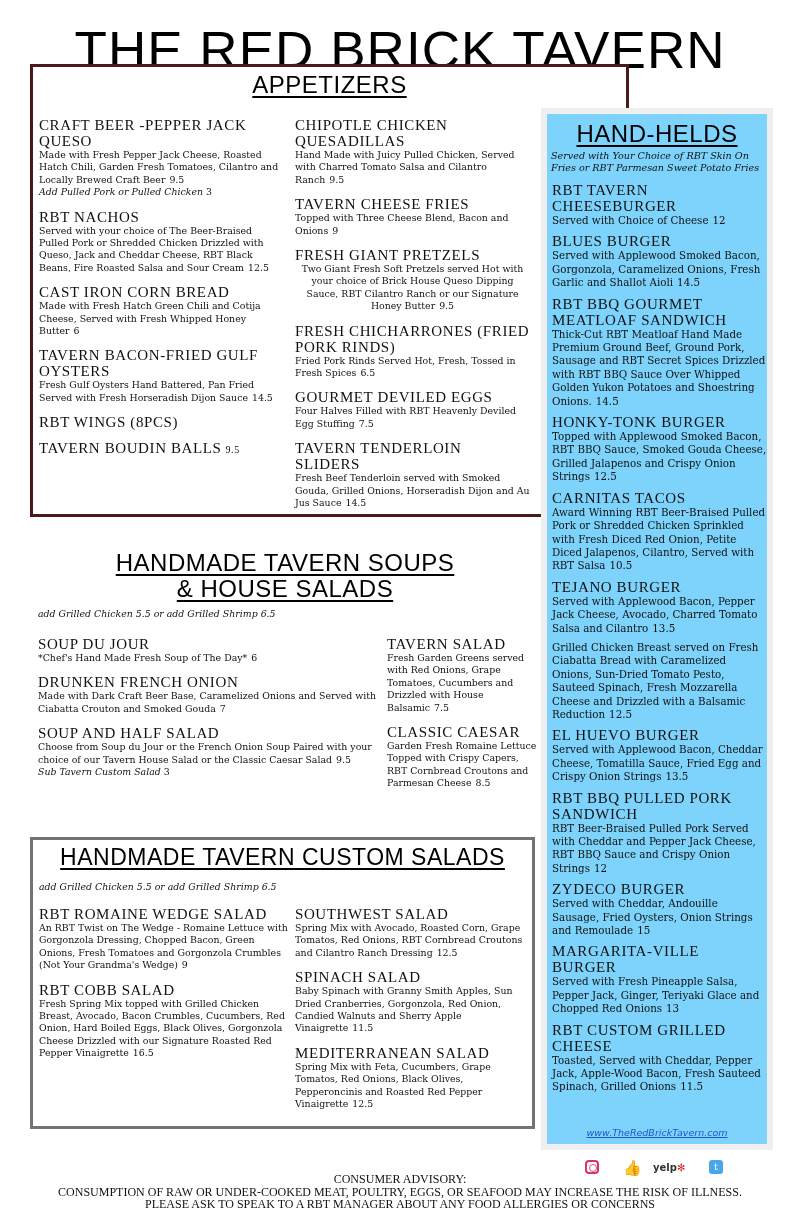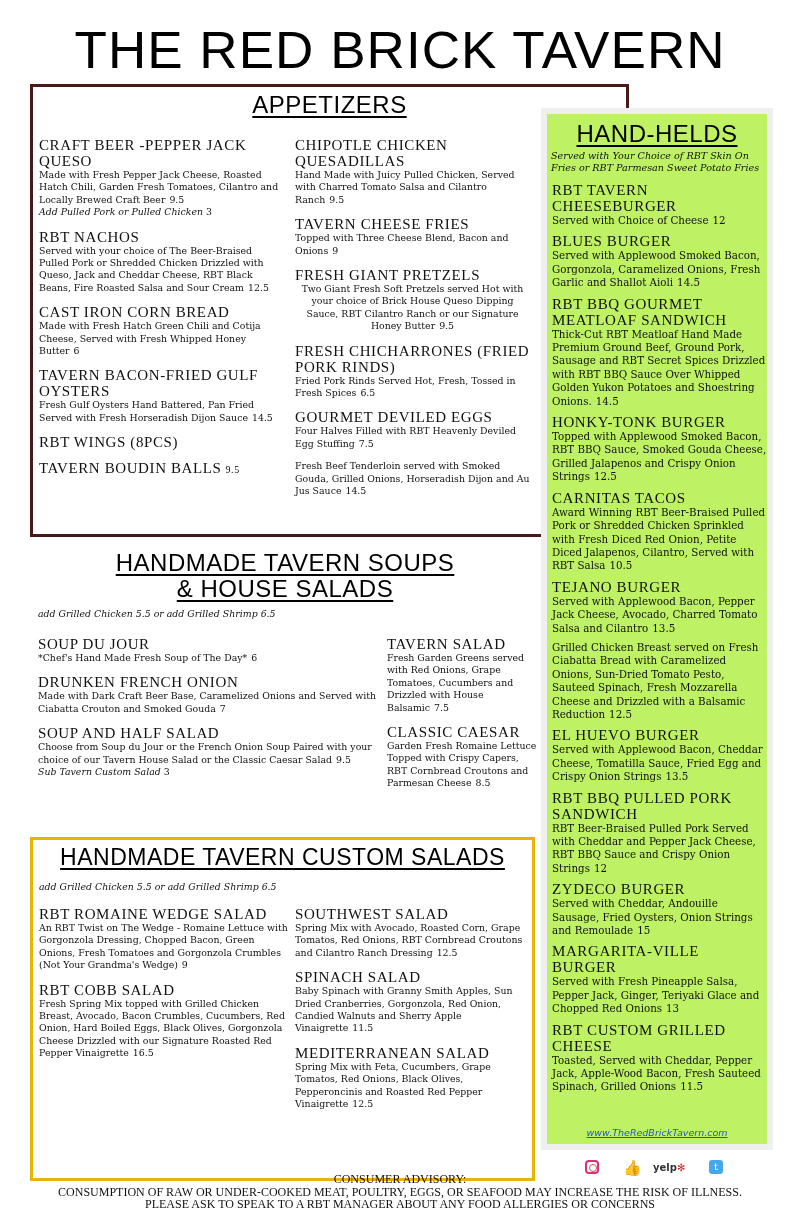--- a/index.html
+++ b/index.html
@@ -6,24 +6,24 @@
     html, body { width: 800px; height: 1227px; background: #ffffff; overflow: hidden; }
     body { position: relative; font-family: "DejaVu Serif", serif; color: #111; }
 
     .title {
       position: absolute; left: 0; top: 24px; width: 800px; text-align: center;
       font-family: "Liberation Sans", sans-serif; font-size: 52px; font-weight: 400;
       letter-spacing: 1px; color: #000; line-height: 52px; transform: scaleX(1.02);
     }
 
     .box { position: absolute; background: #fff; }
-    .appetizers-box { left: 30px; top: 84px; width: 599px; height: 453px; border: 3px solid #4a1a1a; }
+    .appetizers-box { left: 30px; top: 64px; width: 599px; height: 453px; border: 3px solid #4a1a1a; }
     .soups-area { left: 30px; top: 550px; width: 510px; height: 270px; }
-    .custom-box { left: 30px; top: 837px; width: 505px; height: 344px; border: 3px solid #eab308; }
-    .handhelds-box { left: 541px; top: 108px; width: 232px; height: 1042px; background: #bef264; border: 6px solid #efefef; }
+    .custom-box { left: 30px; top: 837px; width: 505px; height: 292px; border: 3px solid #737373; }
+    .handhelds-box { left: 541px; top: 108px; width: 232px; height: 1042px; background: #7dd3fc; border: 6px solid #efefef; }
 
     .sec-title {
       font-family: "Liberation Sans", sans-serif; text-decoration: underline;
       text-align: center; color: #000; font-weight: 400; text-underline-offset: 3px;
     }
     .appetizers-box .sec-title { font-size: 24px; margin-top: 4px; letter-spacing: 0.5px; }
     .soups-area .sec-title { font-size: 24px; line-height: 26px; letter-spacing: 0.5px; }
     .custom-box .sec-title { font-size: 23px; margin-top: 4px; letter-spacing: 0.5px; }
     .handhelds-box .sec-title { font-size: 24px; margin-top: 6px; letter-spacing: 0.5px; }
 
@@ -114,20 +114,21 @@
       </div>
       <div class="item">
         <div class="item-name">FRESH CHICHARRONES (FRIED PORK RINDS)</div>
         <div class="item-desc"><span>Fried Pork Rinds Served Hot, Fresh, Tossed in Fresh Spices</span><span class="price">6.5</span></div>
       </div>
       <div class="item">
         <div class="item-name">GOURMET DEVILED EGGS</div>
         <div class="item-desc"><span>Four Halves Filled with RBT Heavenly Deviled Egg Stuffing</span><span class="price">7.5</span></div>
       </div>
       <div class="item">
+        <div class="item-name">TAVERN TENDERLOIN SLIDERS</div>
         <div class="item-desc"><span>Fresh Beef Tenderloin served with Smoked Gouda, Grilled Onions, Horseradish Dijon and Au Jus Sauce</span><span class="price">14.5</span></div>
       </div>
     </div>
 </section>
 
 <section class="box soups-area">
   <div class="sec-title">HANDMADE TAVERN SOUPS</div>
   <div class="sec-title">&amp; HOUSE SALADS</div>
   <div class="note" style="margin:6px 0 0 8px;">add Grilled Chicken 5.5 or add Grilled Shrimp 6.5</div>
   <div class="col" id="soup-left" style="left:8px; top:86px; width:340px;">

